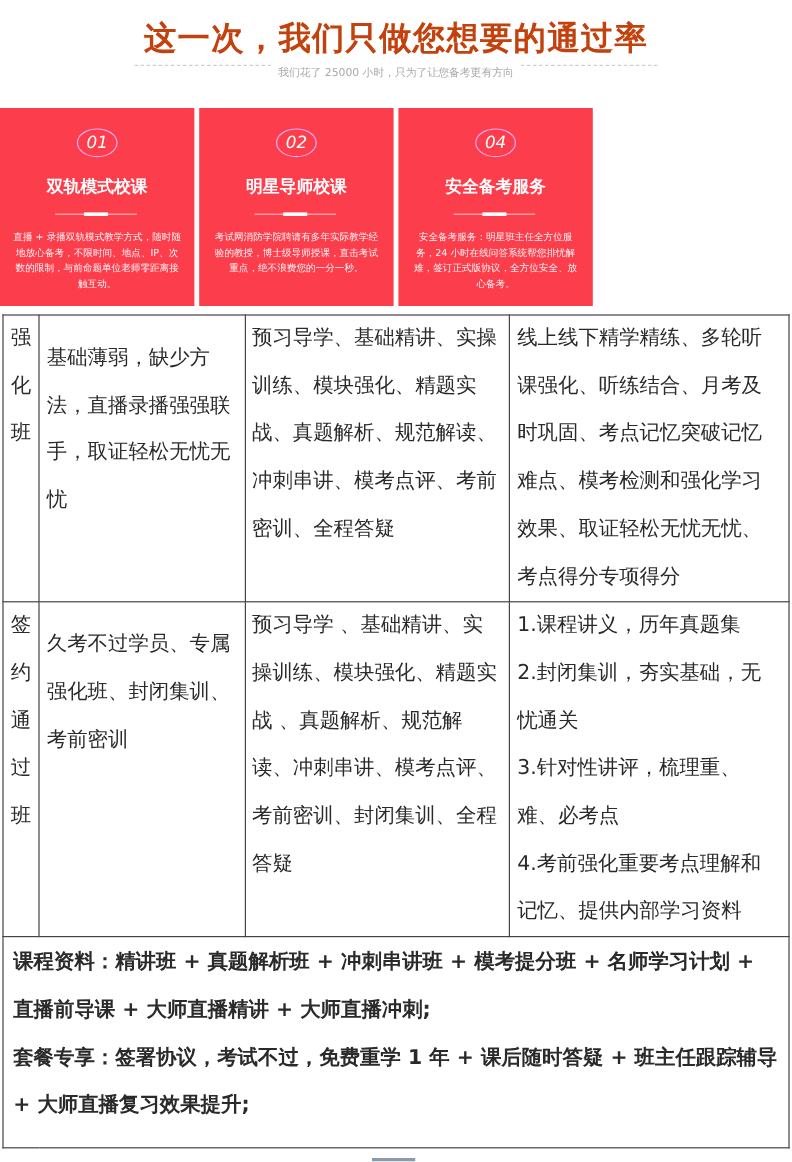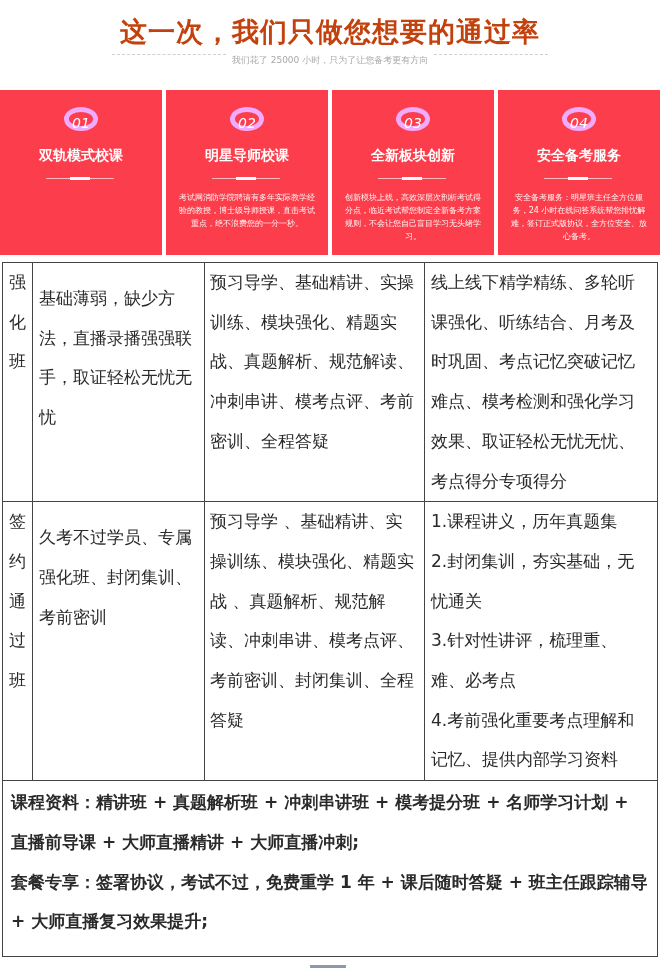--- a/index.html
+++ b/index.html
@@ -10,21 +10,21 @@
   .title { position: absolute; left: 0; top: 14px; width: 660px; text-align: center;
            font-size: 27px; font-weight: bold; color: #c2410c; letter-spacing: 1px; }
   .subtitle { font-size: 9px; color: #a8a8a8; padding: 0 6px; white-space: nowrap; }
   .subwrap { position: absolute; left: 0; top: 54px; width: 660px; display:flex; justify-content:center; }
   .subwrap .inner { width: 436px; display:flex; align-items:flex-start; }
   .subwrap .dash { flex:1; border-top:1px dashed #cfcfcf; }
 
   .cards { position: absolute; left: 0; top: 90px; width: 660px; height: 165px; display: flex; gap: 4px; }
   .card { width: 162px; height: 165px; background: #fc3d4b; color: #fff; position: relative; text-align: center; }
   .card .num { position: absolute; left: 50%; top: 17px; transform: translateX(-50%);
-               width: 34px; height: 24px; border: 5px solid #f0abfc; border-radius: 50%;
+               width: 34px; height: 24px; border: 1px solid #f0abfc; border-radius: 50%;
                font-size: 14px; font-style: italic; line-height: 22px; color: #fff; }
   .card .ctitle { position: absolute; left: 0; top: 57px; width: 100%; font-size: 14px; font-weight: bold; }
   .card .line { position: absolute; left: 46px; top: 88px; width: 68px; height: 1px; background: #ffb9be; }
   .card .line::after { content: ""; position: absolute; left: 24px; top: -1px; width: 20px; height: 3px; background: #ffffff; }
   .card .cdesc { position: absolute; left: 10px; top: 101px; width: 142px; font-size: 8px; line-height: 13px; color: #fff5f5; }
 
   table.main { position: absolute; left: 2px; top: 262px; width: 656px; border-collapse: collapse; }
   table.main td { border: 1px solid #444; vertical-align: top; font-size: 17px; line-height: 39.7px; color: #2a2a2a; }
   td.label { width: 30px; text-align: center; padding: 0 2px; line-height: 39.7px; }
   td.c2 { width: 172px; padding: 16px 6px; }
@@ -46,32 +46,27 @@
       <span class="dash"></span>
     </div>
   </div>
 </div>
 
 <div class="cards">
   <div class="card">
     <div class="num">01</div>
     <div class="ctitle">双轨模式校课</div>
     <div class="line"></div>
+    <div class="cdesc">直播 + 录播双轨模式教学方式，随时随地放心备考，不限时间、地点、IP、次数的限制，与前命题单位老师零距离接触互动。</div>
   </div>
   <div class="card">
     <div class="num">02</div>
     <div class="ctitle">明星导师校课</div>
     <div class="line"></div>
     <div class="cdesc">考试网消防学院聘请有多年实际教学经验的教授，博士级导师授课，直击考试重点，绝不浪费您的一分一秒。</div>
-  </div>
-  <div class="card">
-    <div class="num">03</div>
-    <div class="ctitle">全新板块创新</div>
-    <div class="line"></div>
-    <div class="cdesc">创新模块上线，高效深层次剖析考试得分点，临近考试帮您制定全新备考方案规则，不会让您自己盲目学习无头绪学习。</div>
   </div>
   <div class="card">
     <div class="num">04</div>
     <div class="ctitle">安全备考服务</div>
     <div class="line"></div>
     <div class="cdesc">安全备考服务：明星班主任全方位服务，24 小时在线问答系统帮您排忧解难，签订正式版协议，全方位安全、放心备考。</div>
   </div>
 </div>
 
 <table class="main">

